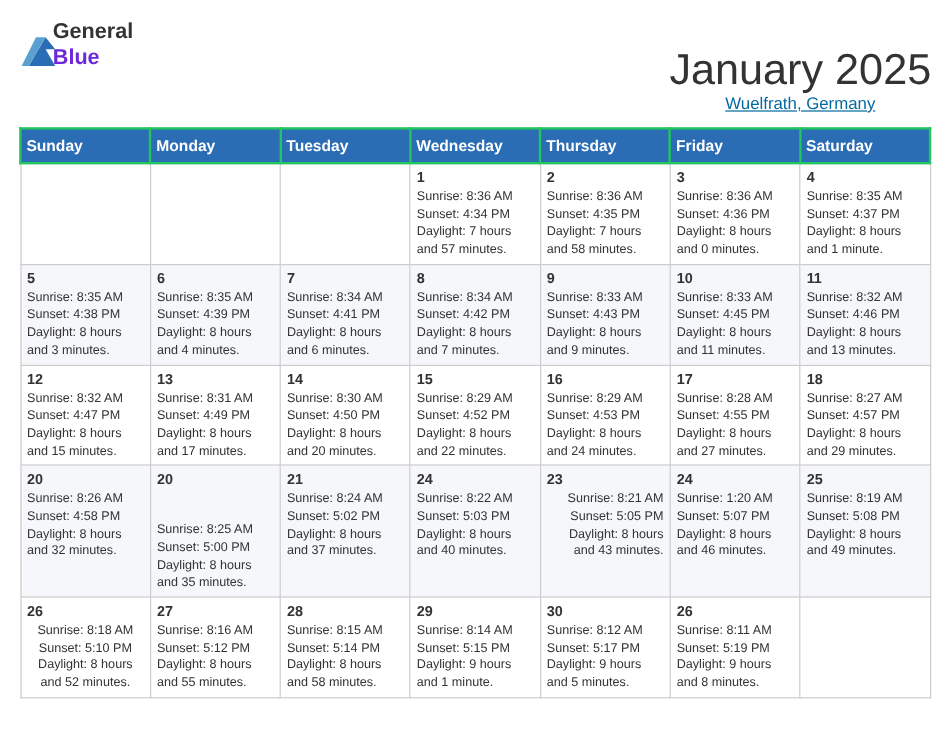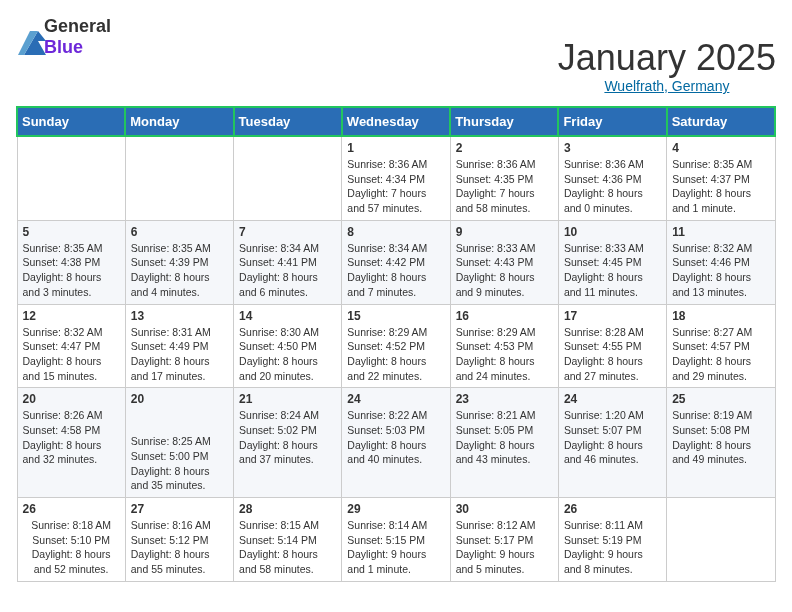--- a/index.html
+++ b/index.html
@@ -266,21 +266,21 @@
 Daylight: 8 hours and 37 minutes.</div>
         </td>
         <td>
           <span class="day-num">24</span>
           <div class="day-info" style="white-space: pre-line;">Sunrise: 8:22 AM
 Sunset: 5:03 PM
 Daylight: 8 hours and 40 minutes.</div>
         </td>
         <td>
           <span class="day-num">23</span>
-          <div class="day-info" style="white-space: pre-line;">Sunrise: 8:21 AM
+          <div class="day-info" style="white-space: pre-line; text-align: right;">Sunrise: 8:21 AM
 Sunset: 5:05 PM
 Daylight: 8 hours and 43 minutes.</div>
         </td>
         <td>
           <span class="day-num">24</span>
           <div class="day-info" style="white-space: pre-line;">Sunrise: 1:20 AM
 Sunset: 5:07 PM
 Daylight: 8 hours and 46 minutes.</div>
         </td>
         <td>

